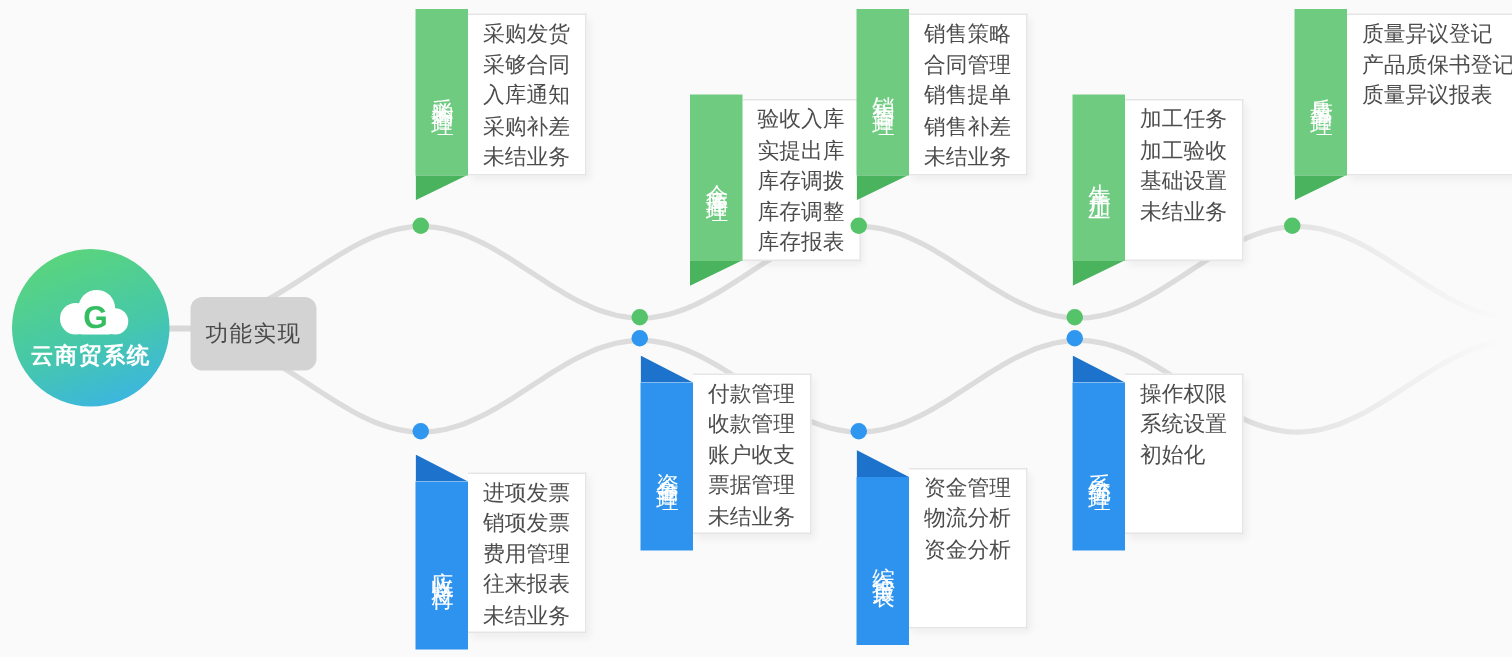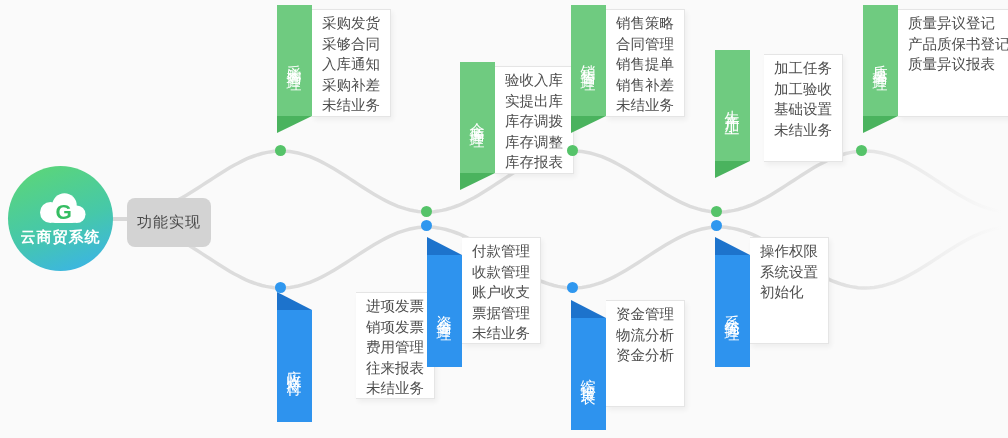--- a/index.html
+++ b/index.html
@@ -18,21 +18,21 @@
   .root-circle .sysname{color:#fff;font-size:15px;font-weight:bold;margin-top:0;letter-spacing:1px;}
 
   
   .hub{
     position:absolute;left:127px;top:198px;width:84px;height:49px;border-radius:8px;
     background:#d3d3d3;color:#4a4a4a;font-size:15px;display:flex;align-items:center;justify-content:center;
     z-index:2;letter-spacing:1px;
   }
 
   
-  .module{position:absolute;display:flex;align-items:flex-start;z-index:2;}
+  .module{position:absolute;display:flex;align-items:center;z-index:2;}
   .strip{position:relative;width:35px;display:flex;align-items:center;justify-content:center;flex:none;}
   .module.top .strip{height:111px;}
   .module.bottom .strip{height:112px;margin-top:18px;}
   .vtitle{
     writing-mode:vertical-rl;text-orientation:upright;color:#fff;font-size:15px;
     letter-spacing:4px;line-height:1;user-select:none;
   }
   .tail{position:absolute;left:0;width:35px;display:block;}
   .module.top .tail{bottom:-17px;height:17px;clip-path:polygon(0 0,100% 0,0 100%);}
   .module.bottom .tail{top:-18px;height:18px;clip-path:polygon(0 0,100% 100%,0 100%);}
@@ -133,21 +133,21 @@
     </div>
     <div class="panel">
         <div class="item">销售策略</div>
         <div class="item">合同管理</div>
         <div class="item">销售提单</div>
         <div class="item">销售补差</div>
         <div class="item">未结业务</div>
       </div>
   </div>
 
-  <div class="module top green" style="left:715px;top:50px;gap:14px;">
+  <div class="module top green" style="left:715px;top:62px;">
     <div class="strip">
       <span class="vtitle">生产加工</span>
       <i class="tail"></i>
     </div>
     <div class="panel">
         <div class="item">加工任务</div>
         <div class="item">加工验收</div>
         <div class="item">基础设置</div>
         <div class="item">未结业务</div>
       </div>
@@ -158,21 +158,21 @@
       <span class="vtitle">质量管理</span>
       <i class="tail"></i>
     </div>
     <div class="panel wide">
         <div class="item">质量异议登记</div>
         <div class="item">产品质保书登记</div>
         <div class="item">质量异议报表</div>
       </div>
   </div>
 
-  <div class="module bottom blue" style="left:277px;top:292px;gap:44px;">
+  <div class="module bottom blue" style="left:277px;top:303px;">
     <div class="strip">
       <span class="vtitle">应收应付</span>
       <i class="tail"></i>
     </div>
     <div class="panel">
         <div class="item">进项发票</div>
         <div class="item">销项发票</div>
         <div class="item">费用管理</div>
         <div class="item">往来报表</div>
         <div class="item">未结业务</div>

